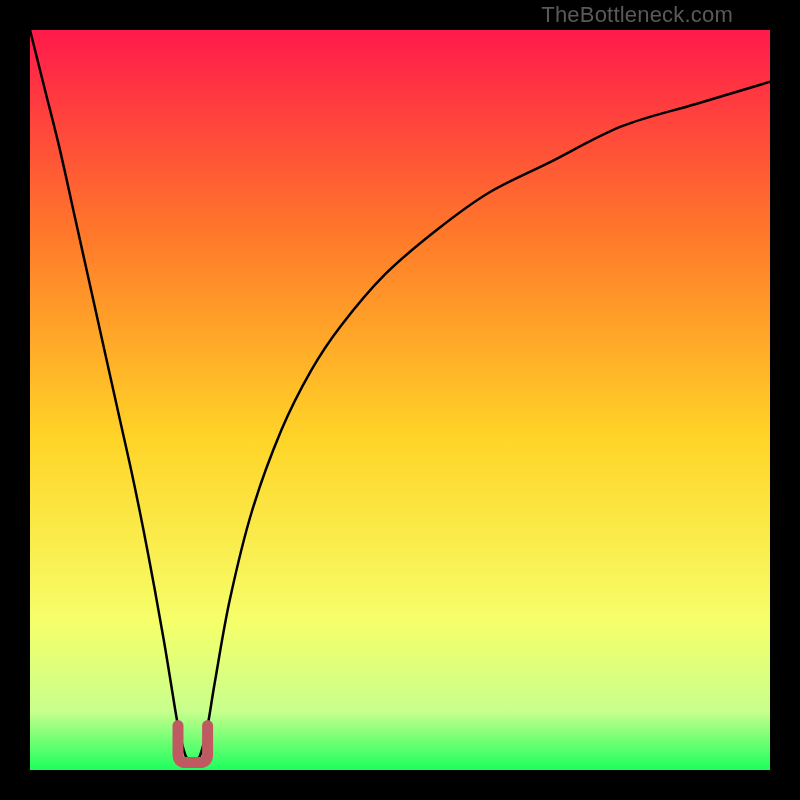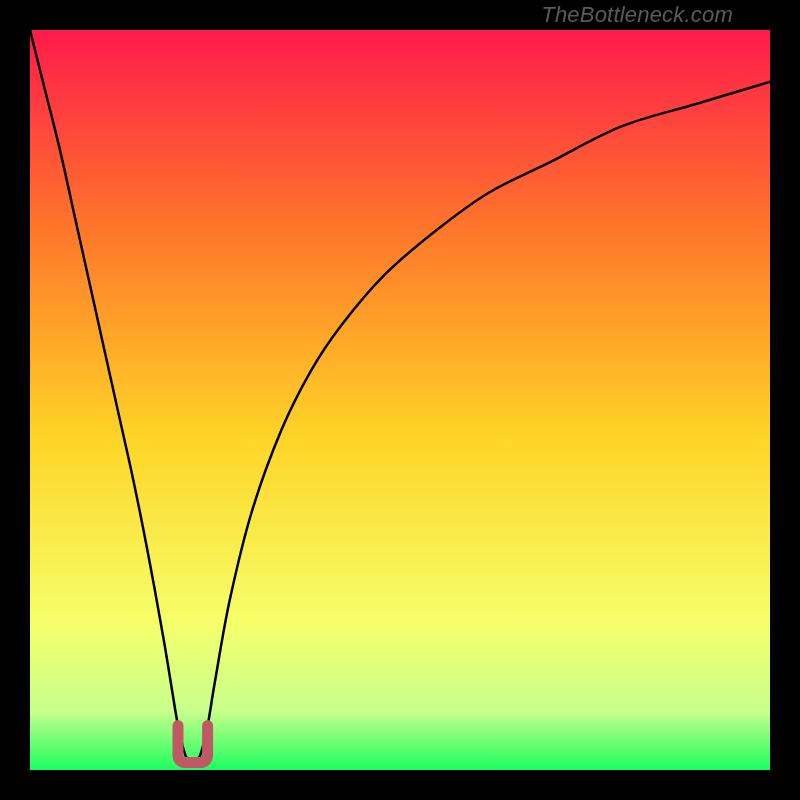--- a/index.html
+++ b/index.html
@@ -9,21 +9,20 @@
     height: 800px;
     background: #000000;
     overflow: hidden;
     font-family: Arial, Helvetica, sans-serif;
   }
   .frame {
     position: relative;
     width: 743px;
     height: 800px;
     background: #000000;
-    font-style: italic;
   }
   .watermark {
     position: absolute;
     top: 2px;
     right: 10px;
     color: #5a5a5a;
     font-size: 22px;
     font-weight: 500;
     letter-spacing: 0.2px;
     z-index: 5;

